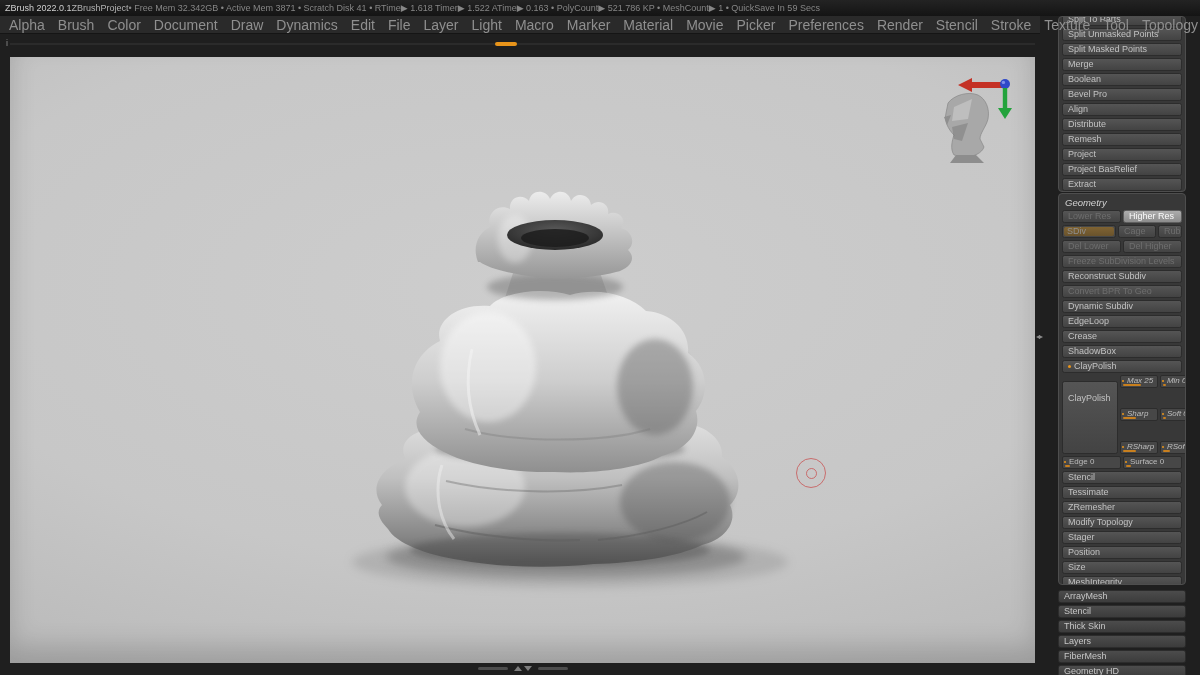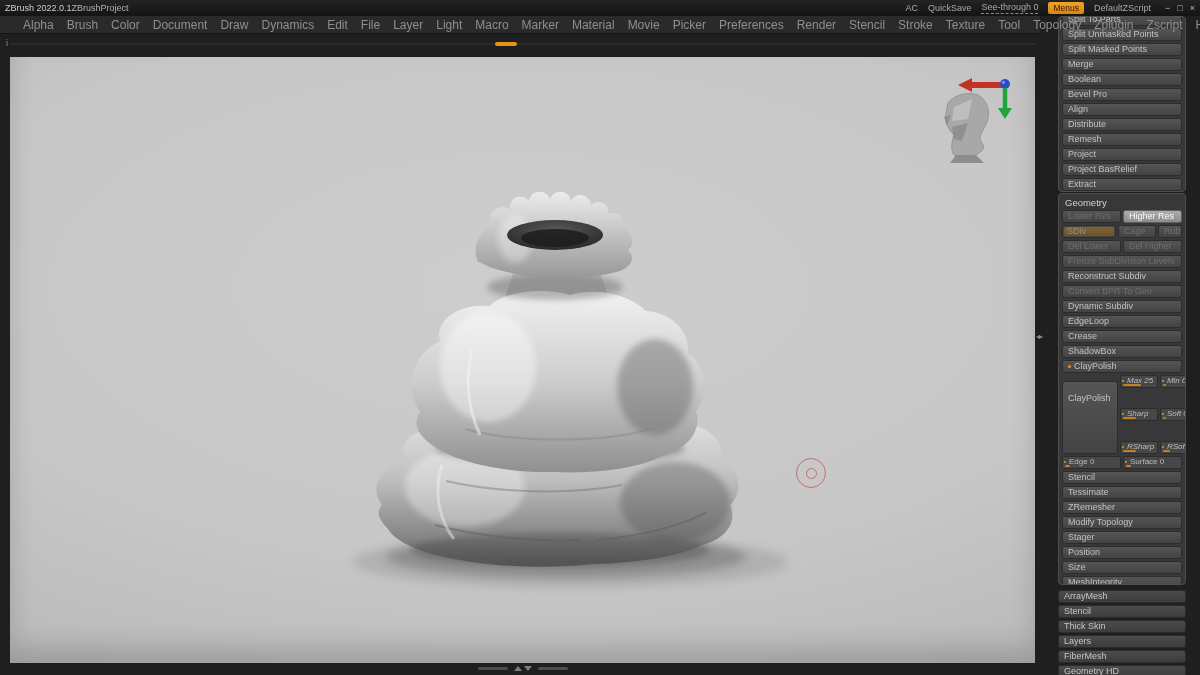--- a/index.html
+++ b/index.html
@@ -12,21 +12,21 @@
   .project-name { color:#b3b3b3; }
   .stats { color:#868686; overflow:hidden; }
   .tb-right { margin-left:auto; display:flex; align-items:center; gap:10px; }
   .tb-btn { color:#a8a8a8; cursor:default; }
   .seethrough { border-bottom:1px dashed #c87f1e; padding-bottom:1px; color:#a8a8a8; }
   .menus-btn { background:linear-gradient(#f2a32b,#d88410); color:#2a1a00; border-radius:2px; padding:1px 5px; font-size:8.5px; }
   .win-controls { display:flex; gap:7px; margin-left:4px; }
   .win-controls span { color:#bdbdbd; font-size:9px; }
 
   
-  .menubar { position:absolute; left:0; top:16px; width:1040px; height:18px; background:#2a2a2a; border-bottom:1px solid #151515; display:flex; align-items:center; gap:13px; padding-left:23px; font-size:12px; color:#8f8f8f; z-index:30; white-space:nowrap; }
+  .menubar { position:absolute; left:0; top:16px; width:1040px; height:18px; background:#2a2a2a; border-bottom:1px solid #151515; display:flex; align-items:center; gap:13px; padding-left:9px; font-size:14px; color:#8f8f8f; z-index:30; white-space:nowrap; }
 
   
   .canvas { position:absolute; left:10px; top:57px; width:1025px; height:606px;
     background:radial-gradient(ellipse 120% 95% at 50% 38%, #cdcdcd 0%, #c7c7c7 48%, #b9b9b9 78%, #a4a4a4 100%);
     box-shadow:inset 0 -16px 26px rgba(0,0,0,.16); overflow:hidden; }
   .model-svg { position:absolute; left:0; top:0; }
   .brush-cursor { position:absolute; left:786px; top:401px; width:30px; height:30px; border:1.5px solid rgba(200,85,85,.8); border-radius:50%; }
   .brush-cursor::after { content:""; position:absolute; left:50%; top:50%; width:9px; height:9px; margin:-5.5px 0 0 -5.5px; border:1.2px solid rgba(200,85,85,.8); border-radius:50%; }
 
   .doc-scroll-track { position:absolute; left:10px; top:43px; width:1025px; height:2px; background:#2b2b2b; }
@@ -41,21 +41,21 @@
 
   .divider-arrows { position:absolute; left:1036px; top:333px; font-size:8px; color:#8a8a8a; letter-spacing:-1px; line-height:8px; }
 
   
   .panel { position:absolute; left:1058px; width:128px; background:#383838; border:1px solid #4e4e4e; border-radius:4px; padding:2px 3px; display:flex; flex-direction:column; gap:2px; overflow:hidden; }
   .subtool-panel { top:16px; height:176px; }
   .subtool-panel > div.btn:first-of-type { margin-top:-6px; }
   .geometry-panel { top:193px; height:392px; }
   .outer-col { position:absolute; left:1058px; top:590px; width:128px; display:flex; flex-direction:column; gap:2px; }
 
-  .sec-title { font-size:9.5px; color:#d2d2d2; padding:1px 3px; height:12px; line-height:11px; }
+  .sec-title { font-size:9.5px; color:#d2d2d2; padding:1px 3px; height:12px; line-height:11px;font-style:italic; }
   .btn { height:13px; flex:0 0 auto; background:linear-gradient(#555,#434343); border:1px solid #2c2c2c; border-radius:2.5px; color:#c2c2c2; font-size:9px; line-height:10px; padding:0 5px; text-align:left; white-space:nowrap; overflow:hidden; }
   .btn.disabled { color:#6e6e6e; }
   .btn.lit { background:linear-gradient(#adadad,#8c8c8c); border-color:#5e5e5e; color:#fbfbfb; }
   .btn.orange { background:linear-gradient(#f2a32b,#d88410); border-color:#7a4f08; color:#3a2600; text-align:center; }
   .outer-col .btn { background:linear-gradient(#4c4c4c,#3c3c3c); color:#c6c6c6; }
 
   .row { display:flex; gap:2px; flex:0 0 auto; }
   .row .half { flex:1; }
 
   .slider { position:relative; height:13px; background:#474747; border:1px solid #2c2c2c; border-radius:2.5px; overflow:hidden; }
@@ -84,32 +84,21 @@
   .mini::after { content:""; position:absolute; left:2px; bottom:1px; height:2px; background:#c87f1e; border-radius:1px; }
   .f08::after { width:8%; } .f20::after { width:20%; }
   .f35::after { width:35%; } .f50::after { width:50%; }
 </style>
 </head>
 <body>
 
 <div class="titlebar">
   <span class="app-title">ZBrush 2022.0.1</span>
   <span class="project-name">ZBrushProject</span>
-  <div class="tb-right">
-    <span class="tb-btn">AC</span>
-    <span class="tb-btn">QuickSave</span>
-    <span class="seethrough">See-through 0</span>
-    <span class="menus-btn">Menus</span>
-    <span class="tb-btn">DefaultZScript</span>
-    <span class="win-controls">
-      <span>−</span>
-      <span>□</span>
-      <span>×</span>
-    </span>
-  </div>
+  <span class="stats">• Free Mem 32.342GB • Active Mem 3871 • Scratch Disk 41 • RTime▶ 1.618  Timer▶ 1.522  ATime▶ 0.163 • PolyCount▶ 521.786 KP • MeshCount▶ 1 • QuickSave In 59 Secs</span>
 </div>
 
 <div class="menubar">
 
 <span class="menu-item">Alpha</span>
     <span class="menu-item">Brush</span>
     <span class="menu-item">Color</span>
     <span class="menu-item">Document</span>
     <span class="menu-item">Draw</span>
     <span class="menu-item">Dynamics</span>

